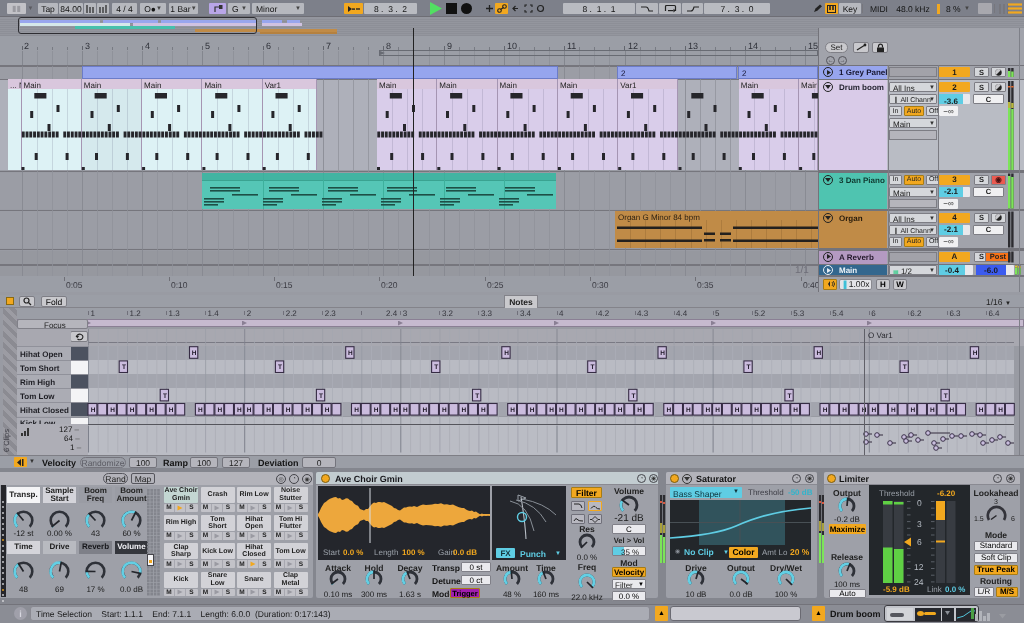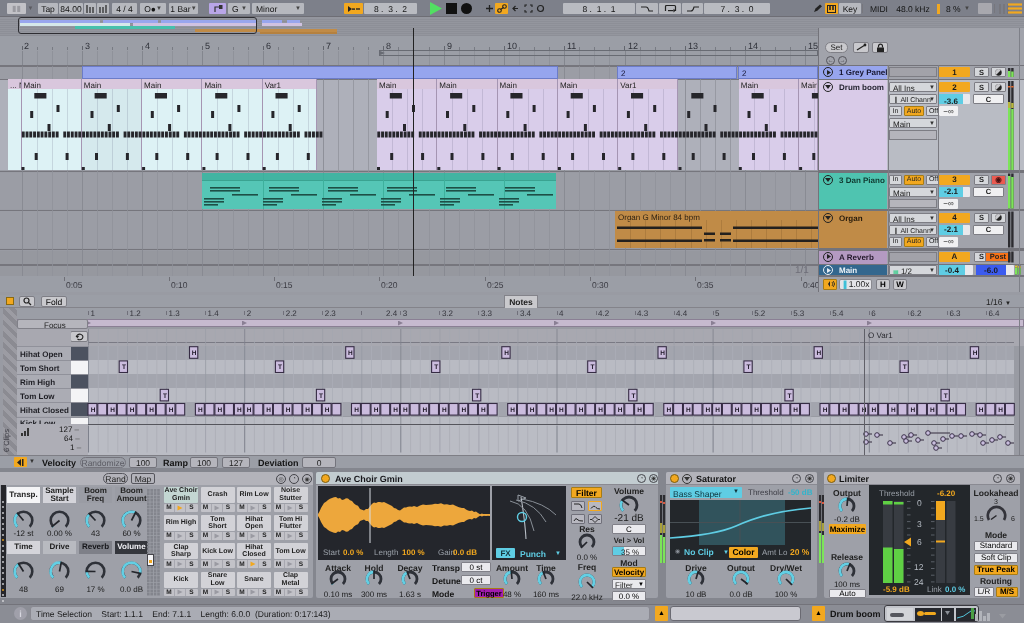--- a/index.html
+++ b/index.html
@@ -2195,21 +2195,21 @@
         <path d="M 5.05 14.95 A 7 7 0 1 1 14.95 14.95" fill="none" stroke="#2e3138" stroke-width="2.8"></path>
         <path d="M 5.05 14.95 A 7 7 0 0 1 7.42 3.49" fill="none" stroke="#63cfe4" stroke-width="2.8"></path>
         <line x1="10.0" y1="10.0" x2="6.91" y2="2.19" stroke="#23252b" stroke-width="1.7"></line>
       </svg>
       <div class="c" style="left:72px;top:117.5px;width:44px;height:9px;font-size:8px;color:#1a1a1a;">1.63 s</div>
       <div class="t" style="left:116px;top:92px;font-size:8.5px;font-weight:bold;">Transp</div>
       <div class="c" style="left:145px;top:90px;width:30px;height:10px;background:#eaeaee;border:1px solid #808088;border-radius:1px;font-size:8px;">0 st</div>
       <div class="t" style="left:116px;top:105px;font-size:8.5px;font-weight:bold;">Detune</div>
       <div class="c" style="left:145px;top:103px;width:30px;height:10px;background:#eaeaee;border:1px solid #808088;border-radius:1px;font-size:8px;">0 ct</div>
       <div class="t" style="left:116px;top:118px;font-size:8.5px;font-weight:bold;">Mode</div>
-      <div class="c" style="left:158px;top:116px;width:30px;height:10px;background:#a21caf;border:1px solid #a87c14;border-radius:1px;font-size:7.5px;font-weight:bold;">Trigger</div>
+      <div class="c" style="left:134px;top:116px;width:30px;height:10px;background:#a21caf;border:1px solid #a87c14;border-radius:1px;font-size:7.5px;font-weight:bold;">Trigger</div>
       <div class="c" style="left:174px;top:91px;width:44px;height:10px;font-size:8.5px;font-weight:bold;color:#222;">Amount</div>
       <svg style="left:186.0px;top:97.0px;" width="20" height="20">
         <path d="M 5.05 14.95 A 7 7 0 1 1 14.95 14.95" fill="none" stroke="#2e3138" stroke-width="2.8"></path>
         <path d="M 5.05 14.95 A 7 7 0 0 1 9.34 3.03" fill="none" stroke="#63cfe4" stroke-width="2.8"></path>
         <line x1="10.0" y1="10.0" x2="9.21" y2="1.64" stroke="#23252b" stroke-width="1.7"></line>
       </svg>
       <div class="c" style="left:174px;top:117.5px;width:44px;height:9px;font-size:8px;color:#1a1a1a;">48 %</div>
       <div class="c" style="left:208px;top:91px;width:44px;height:10px;font-size:8.5px;font-weight:bold;color:#222;">Time</div>
       <svg style="left:220.0px;top:97.0px;" width="20" height="20">
         <path d="M 5.05 14.95 A 7 7 0 1 1 14.95 14.95" fill="none" stroke="#2e3138" stroke-width="2.8"></path>

